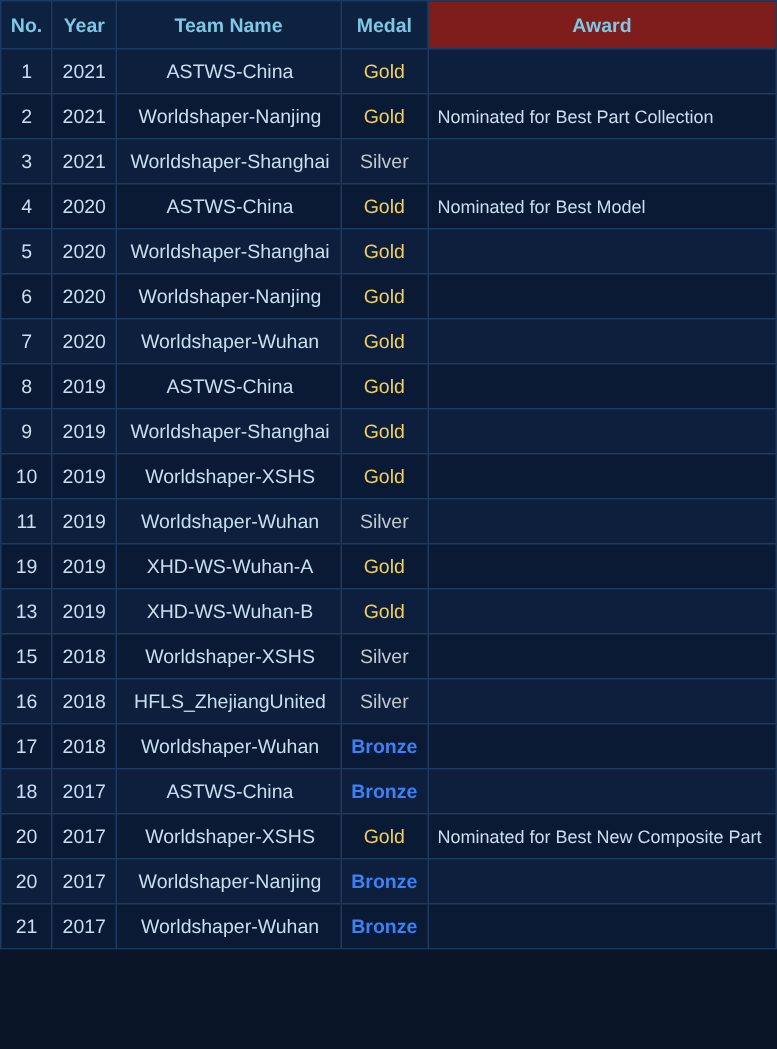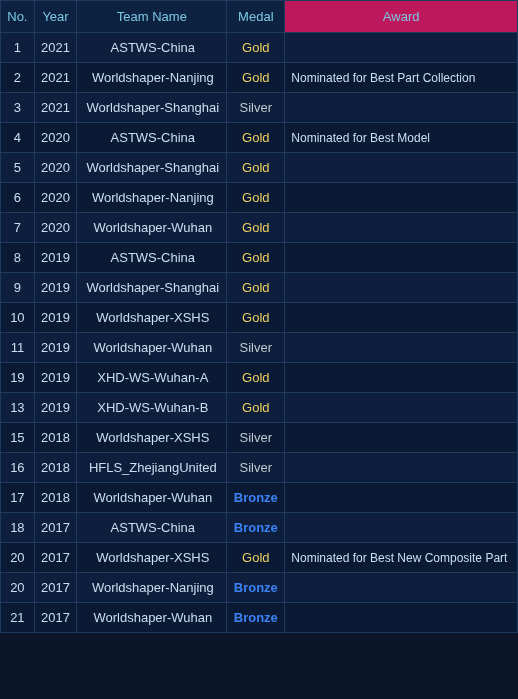--- a/index.html
+++ b/index.html
@@ -12,27 +12,27 @@
     }
     table {
       width: 518px;
       border-collapse: collapse;
     }
     thead tr {
       background-color: #0d2240;
     }
     thead th {
       color: #7ec8e3;
-      font-weight: normal;
+      font-weight: bold;
       padding: 8px 6px;
       text-align: center;
       border: 1px solid #1e3a5f;
     }
     thead th.award-header {
-      background-color: #be185d;
+      background-color: #7f1d1d;
       color: #7ec8e3;
     }
     tbody tr {
       background-color: #0d1f3c;
     }
     tbody tr:nth-child(even) {
       background-color: #0a1a35;
     }
     tbody td {
       padding: 7px 6px;

